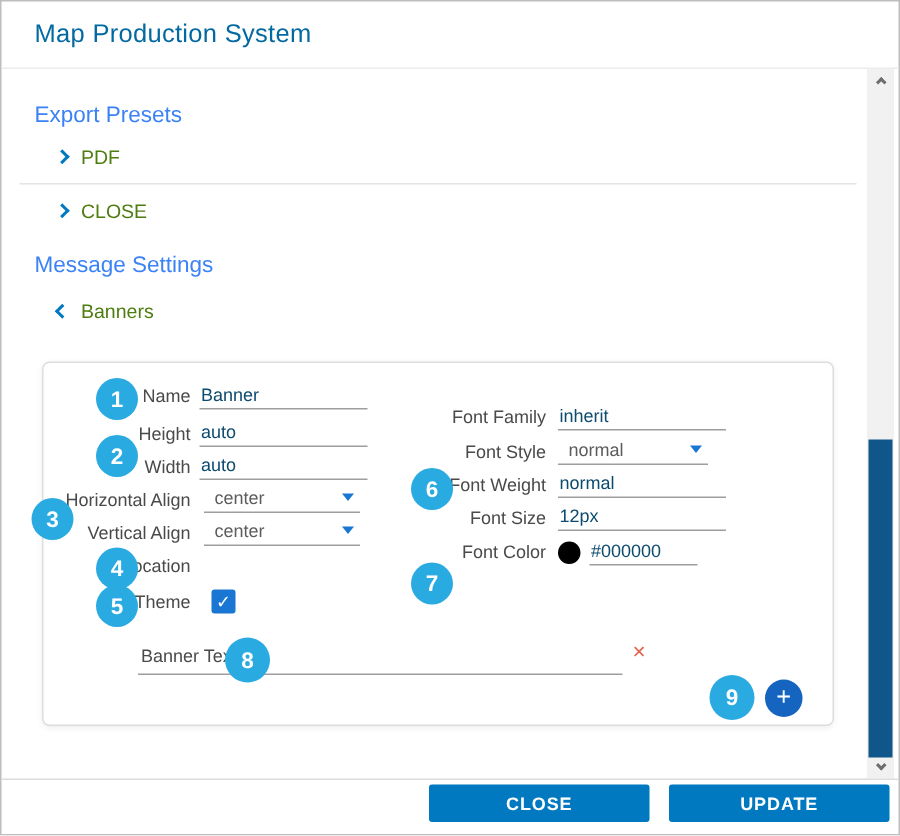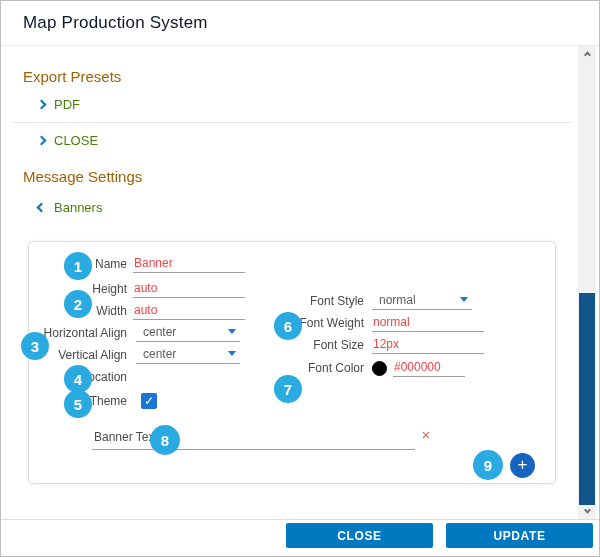--- a/index.html
+++ b/index.html
@@ -1,26 +1,26 @@
 <!DOCTYPE html>
 <html><head>
 <meta charset="utf-8">
 <style>
   * { margin:0; padding:0; box-sizing:border-box; }
   body { background:#fff; font-family:"Liberation Sans", sans-serif; }
   .app { position:relative; width:600px; height:557px; background:#fff;
          border:1px solid #bdbdbd; overflow:hidden; }
 
   
-  .title { position:absolute; left:22px; top:12px; font-size:17px; color:#0f172a;
+  .title { position:absolute; left:22px; top:12px; font-size:17px; color:#0369a1;
            font-weight:400; letter-spacing:.2px; }
   .title-divider { position:absolute; left:0; top:44px; width:600px; height:1px; background:#ececec; }
 
   
-  .section-h { position:absolute; font-size:15px; color:#a16207; font-weight:400; }
+  .section-h { position:absolute; font-size:15px; color:#3b82f6; font-weight:400; }
   .h-export { left:22px; top:67px; }
   .h-message { left:22px; top:167px; }
 
   
   .nav-row { position:absolute; display:flex; align-items:center; gap:9px; height:18px;
              font-size:13px; color:#4d7c0f; cursor:pointer; }
   .pdf-row { left:37px; top:94px; }
   .tiff-row { left:37px; top:130px; }
   .banners-row { left:37px; top:197px; }
   .chev { width:7px; height:7px; border-top:2px solid #0079c1; border-right:2px solid #0079c1; display:inline-block; }
@@ -33,21 +33,21 @@
           border:1px solid #ddd; border-radius:5px; box-shadow:0 1px 4px rgba(0,0,0,.07); }
 
   .row { position:absolute; display:flex; align-items:center; height:20px; }
   .row-l { left:10px; }
   .row-r { left:240px; }
   .lbl { font-size:12px; color:#4a4a4a; text-align:right; flex:none; }
   .row-l .lbl { width:88px; margin-right:6px; }
   .row-r .lbl { width:95px; margin-right:8px; }
 
   .fld { border:none; border-bottom:1px solid #9e9e9e; background:transparent; height:18px;
-         font-size:12px; color:#ef4444; font-family:"Liberation Sans",sans-serif; padding:0 0 2px 1px; outline:none; }
+         font-size:12px; color:#0c4a6e; font-family:"Liberation Sans",sans-serif; padding:0 0 2px 1px; outline:none; }
   .w-l { width:112px; } .w-r { width:112px; }
 
   .select { position:relative; display:flex; align-items:center; justify-content:space-between;
             border-bottom:1px solid #9e9e9e; height:18px; font-size:12px; color:#5c5c5c;
             padding:0 4px 2px 7px; cursor:pointer; }
   .sel-l { width:104px; margin-left:3px; } .sel-r { width:100px; }
   .caret { width:0; height:0; border-left:4px solid transparent; border-right:4px solid transparent;
            border-top:5px solid #1976d2; flex:none; }
 
   .checkbox { width:16px; height:16px; margin-left:8px; background:#1976d2; border-radius:2px;
@@ -157,20 +157,24 @@
     <div class="row row-l" style="top:125px">
       <span class="lbl">Location</span>
     </div>
     <div class="row row-l" style="top:149px">
       <span class="lbl">Theme</span>
       <div class="checkbox">
         <span>✓</span>
       </div>
     </div>
 
+    <div class="row row-r" style="top:26px">
+      <span class="lbl">Font Family</span>
+      <input class="fld w-r" value="inherit" style="">
+    </div>
     <div class="row row-r" style="top:49px">
       <span class="lbl">Font Style</span>
       <div class="select sel-r">
         <span>normal</span>
         <span class="caret"></span>
       </div>
     </div>
     <div class="row row-r" style="top:71px">
       <span class="lbl">Font Weight</span>
       <input class="fld w-r" value="normal" style="">

